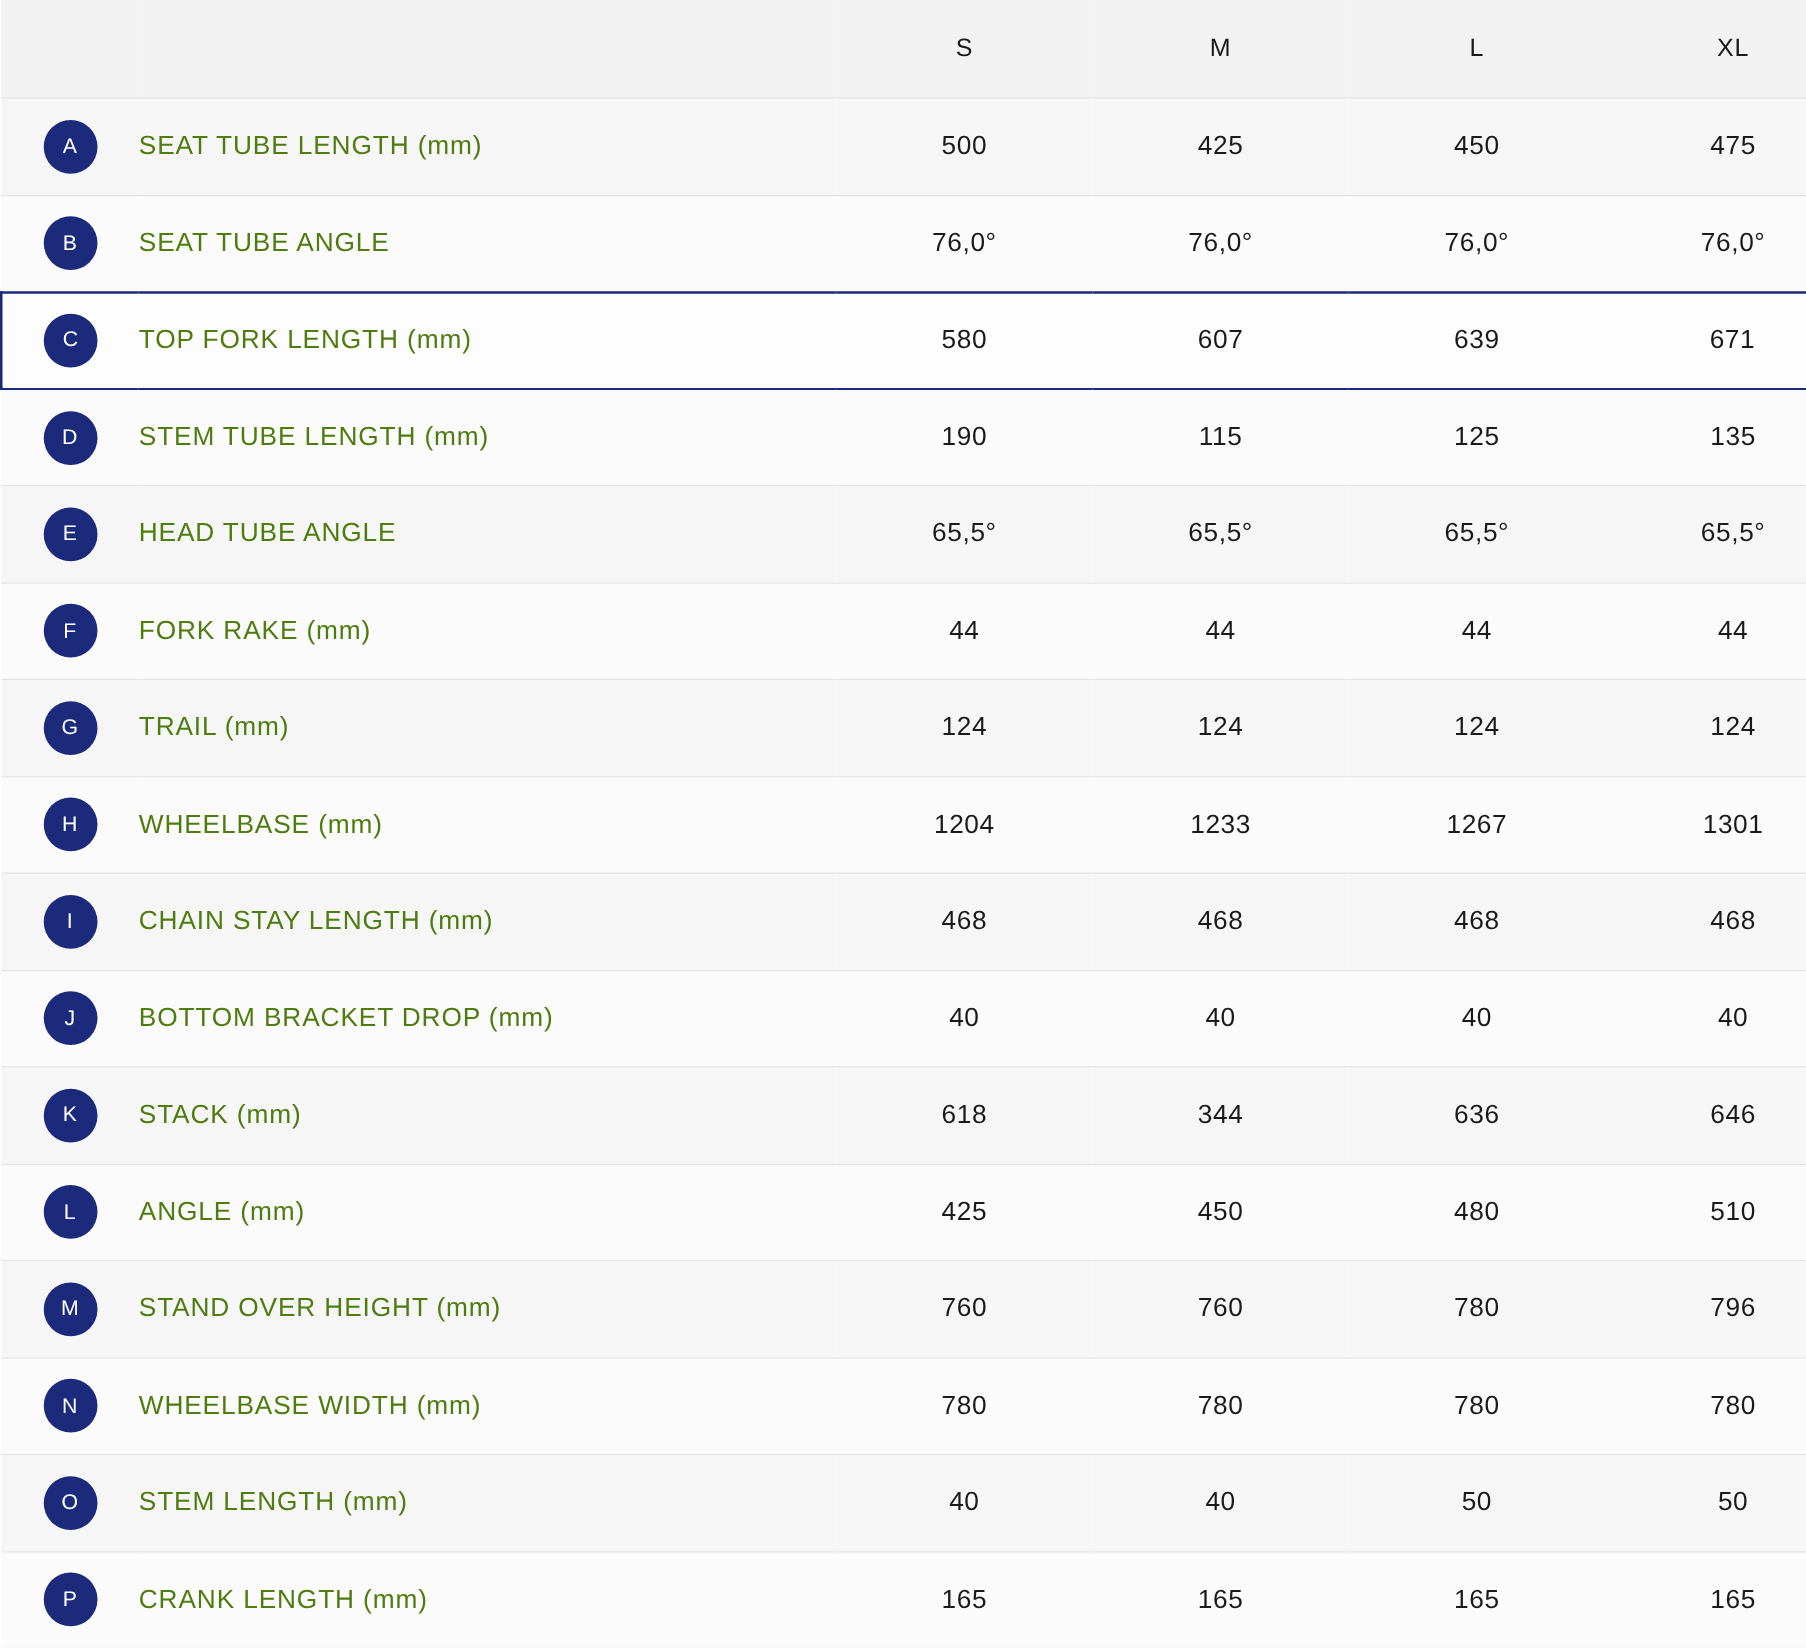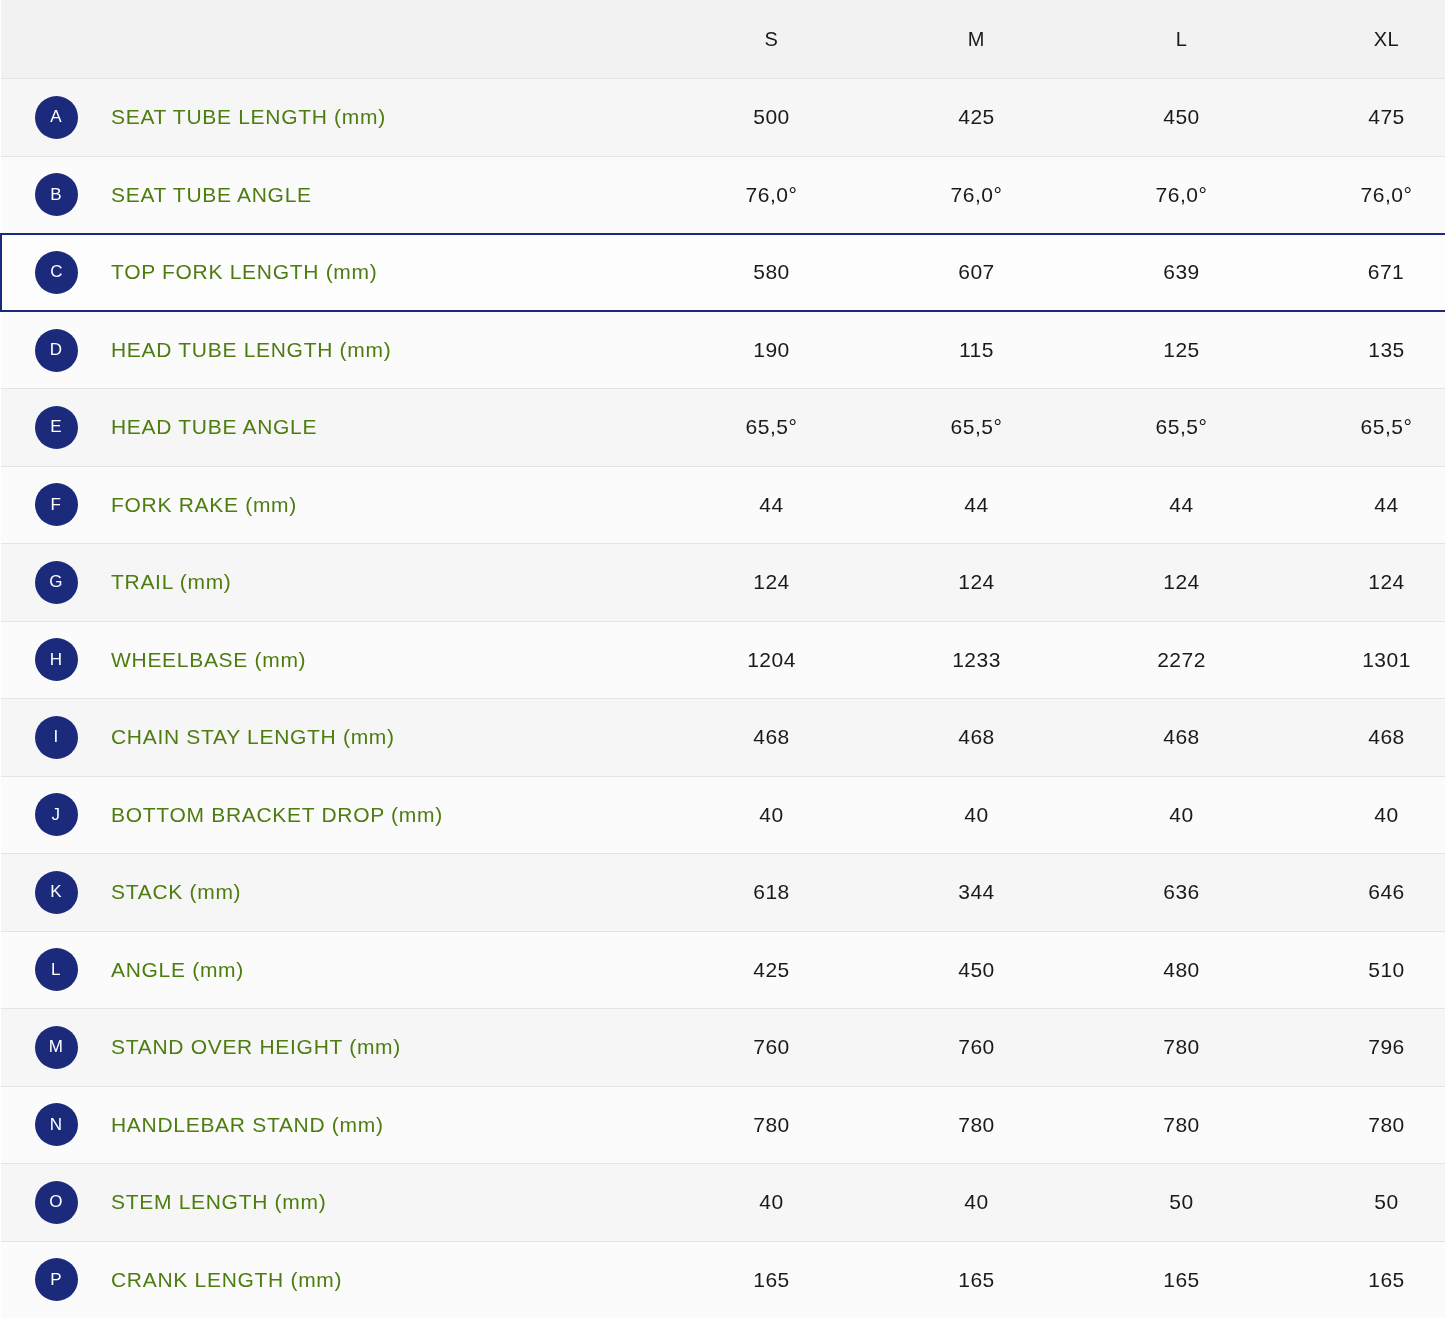--- a/index.html
+++ b/index.html
@@ -137,21 +137,21 @@
       <tr class="odd highlight">
         <td class="badge-cell"><span class="badge">C</span></td>
         <td class="label-cell">TOP FORK LENGTH (mm)</td>
         <td class="value-cell">580</td>
         <td class="value-cell">607</td>
         <td class="value-cell">639</td>
         <td class="value-cell">671</td>
       </tr>
       <tr class="even">
         <td class="badge-cell"><span class="badge">D</span></td>
-        <td class="label-cell">HEAD TUBE LENGTH (mm)</td>
+        <td class="label-cell">STEM TUBE LENGTH (mm)</td>
         <td class="value-cell">190</td>
         <td class="value-cell">115</td>
         <td class="value-cell">125</td>
         <td class="value-cell">135</td>
       </tr>
       <tr class="odd">
         <td class="badge-cell"><span class="badge">E</span></td>
         <td class="label-cell">HEAD TUBE ANGLE</td>
         <td class="value-cell">65,5°</td>
         <td class="value-cell">65,5°</td>
@@ -172,21 +172,21 @@
         <td class="value-cell">124</td>
         <td class="value-cell">124</td>
         <td class="value-cell">124</td>
         <td class="value-cell">124</td>
       </tr>
       <tr class="even">
         <td class="badge-cell"><span class="badge">H</span></td>
         <td class="label-cell">WHEELBASE (mm)</td>
         <td class="value-cell">1204</td>
         <td class="value-cell">1233</td>
-        <td class="value-cell">2272</td>
+        <td class="value-cell">1267</td>
         <td class="value-cell">1301</td>
       </tr>
       <tr class="odd">
         <td class="badge-cell"><span class="badge">I</span></td>
         <td class="label-cell">CHAIN STAY LENGTH (mm)</td>
         <td class="value-cell">468</td>
         <td class="value-cell">468</td>
         <td class="value-cell">468</td>
         <td class="value-cell">468</td>
       </tr>
@@ -217,21 +217,21 @@
       <tr class="odd">
         <td class="badge-cell"><span class="badge">M</span></td>
         <td class="label-cell">STAND OVER HEIGHT (mm)</td>
         <td class="value-cell">760</td>
         <td class="value-cell">760</td>
         <td class="value-cell">780</td>
         <td class="value-cell">796</td>
       </tr>
       <tr class="even">
         <td class="badge-cell"><span class="badge">N</span></td>
-        <td class="label-cell">HANDLEBAR STAND (mm)</td>
+        <td class="label-cell">WHEELBASE WIDTH (mm)</td>
         <td class="value-cell">780</td>
         <td class="value-cell">780</td>
         <td class="value-cell">780</td>
         <td class="value-cell">780</td>
       </tr>
       <tr class="odd">
         <td class="badge-cell"><span class="badge">O</span></td>
         <td class="label-cell">STEM LENGTH (mm)</td>
         <td class="value-cell">40</td>
         <td class="value-cell">40</td>

